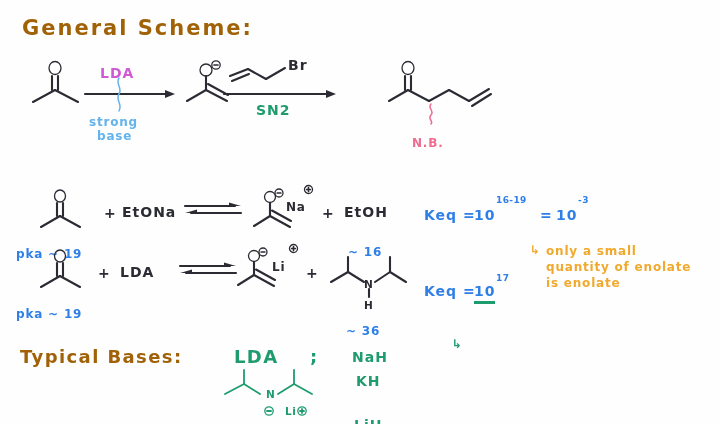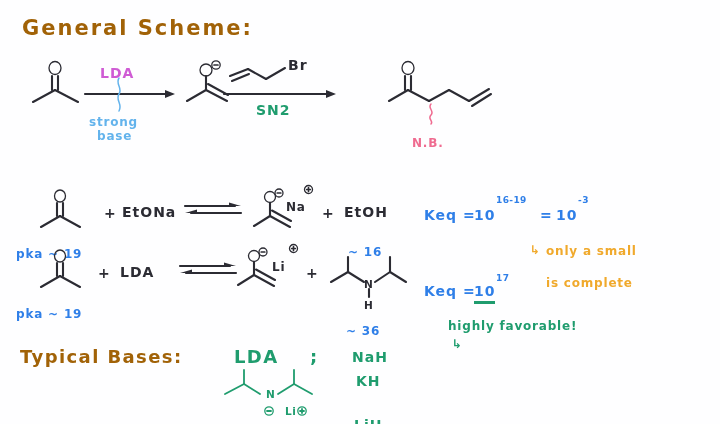--- a/index.html
+++ b/index.html
@@ -263,27 +263,27 @@
 
   <div class="abs hw hw-md c-blue" style="left:424px; top:208px;">Keq =</div>
   <div class="abs hw hw-md c-blue" style="left:474px; top:208px;">10</div>
   <div class="abs hw hw-sup c-blue" style="left:496px; top:196px;">16-19</div>
   <div class="abs hw hw-md c-blue" style="left:540px; top:208px;">=</div>
   <div class="abs hw hw-md c-blue" style="left:556px; top:208px;">10</div>
   <div class="abs hw hw-sup c-blue" style="left:578px; top:196px;">-3</div>
 
   <div class="abs hw hw-sm c-orange" style="left:530px; top:232px;">↳</div>
   <div class="abs hw hw-sm c-orange" style="left:546px; top:233px;">only a small</div>
-  <div class="abs hw hw-sm c-orange" style="left:546px; top:265px;">is complete</div>
+  <div class="abs hw hw-sm c-orange" style="left:546px; top:249px;">quantity of enolate</div>
+  <div class="abs hw hw-sm c-orange" style="left:546px; top:265px;">is enolate</div>
 
   <div class="abs hw hw-md c-blue" style="left:424px; top:284px;">Keq =</div>
   <div class="abs hw hw-md c-blue ul-green" style="left:474px; top:284px; padding-bottom:3px;">10</div>
   <div class="abs hw hw-sup c-blue" style="left:496px; top:274px;">17</div>
 
-  <div class="abs hw hw-sm c-green" style="left:448px; top:308px;">highly favorable!</div>
   <div class="abs hw hw-sm c-green" style="left:452px; top:326px;">↳</div>
 
   <div class="abs hw hw-head c-purple" style="left:20px; top:348px;">Typical Bases:</div>
 
   <div class="abs hw hw-head c-green" style="left:234px; top:348px;">LDA</div>
   <div class="abs hw hw-head c-green" style="left:310px; top:348px;">;</div>
 
   <div class="abs" style="left:222px; top:366px;">
     <svg width="102" height="50" viewBox="0 0 102 50">
       <path class="stroke-green" d="M3 28 L22 18"></path>

